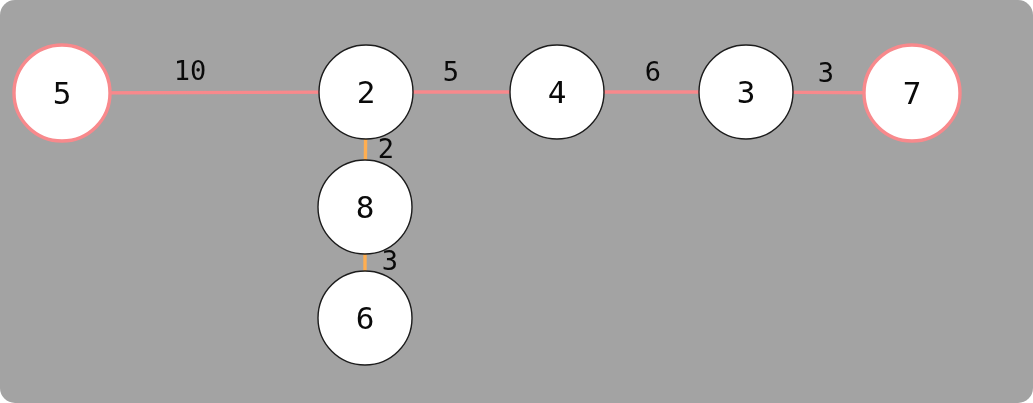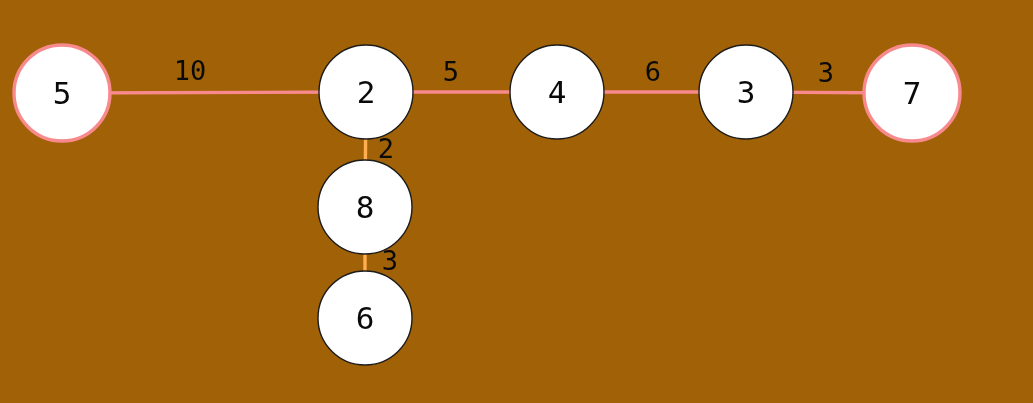--- a/index.html
+++ b/index.html
@@ -4,22 +4,23 @@
 <style>
   html, body {
     margin: 0;
     padding: 0;
     background: #ffffff;
   }
   .stage {
     position: relative;
     width: 1033px;
     height: 403px;
-    background: #a16207;
+    background: #a3a3a3;
     overflow: hidden;
+    border-radius: 15px;
   }
   svg { display: block; }
   text {
     font-family: "DejaVu Sans Mono", "Liberation Mono", monospace;
     fill: #0a0a0a;
   }
   .node-label { font-size: 31px; }
   .edge-label { font-size: 27px; }
 </style>
 </head>

